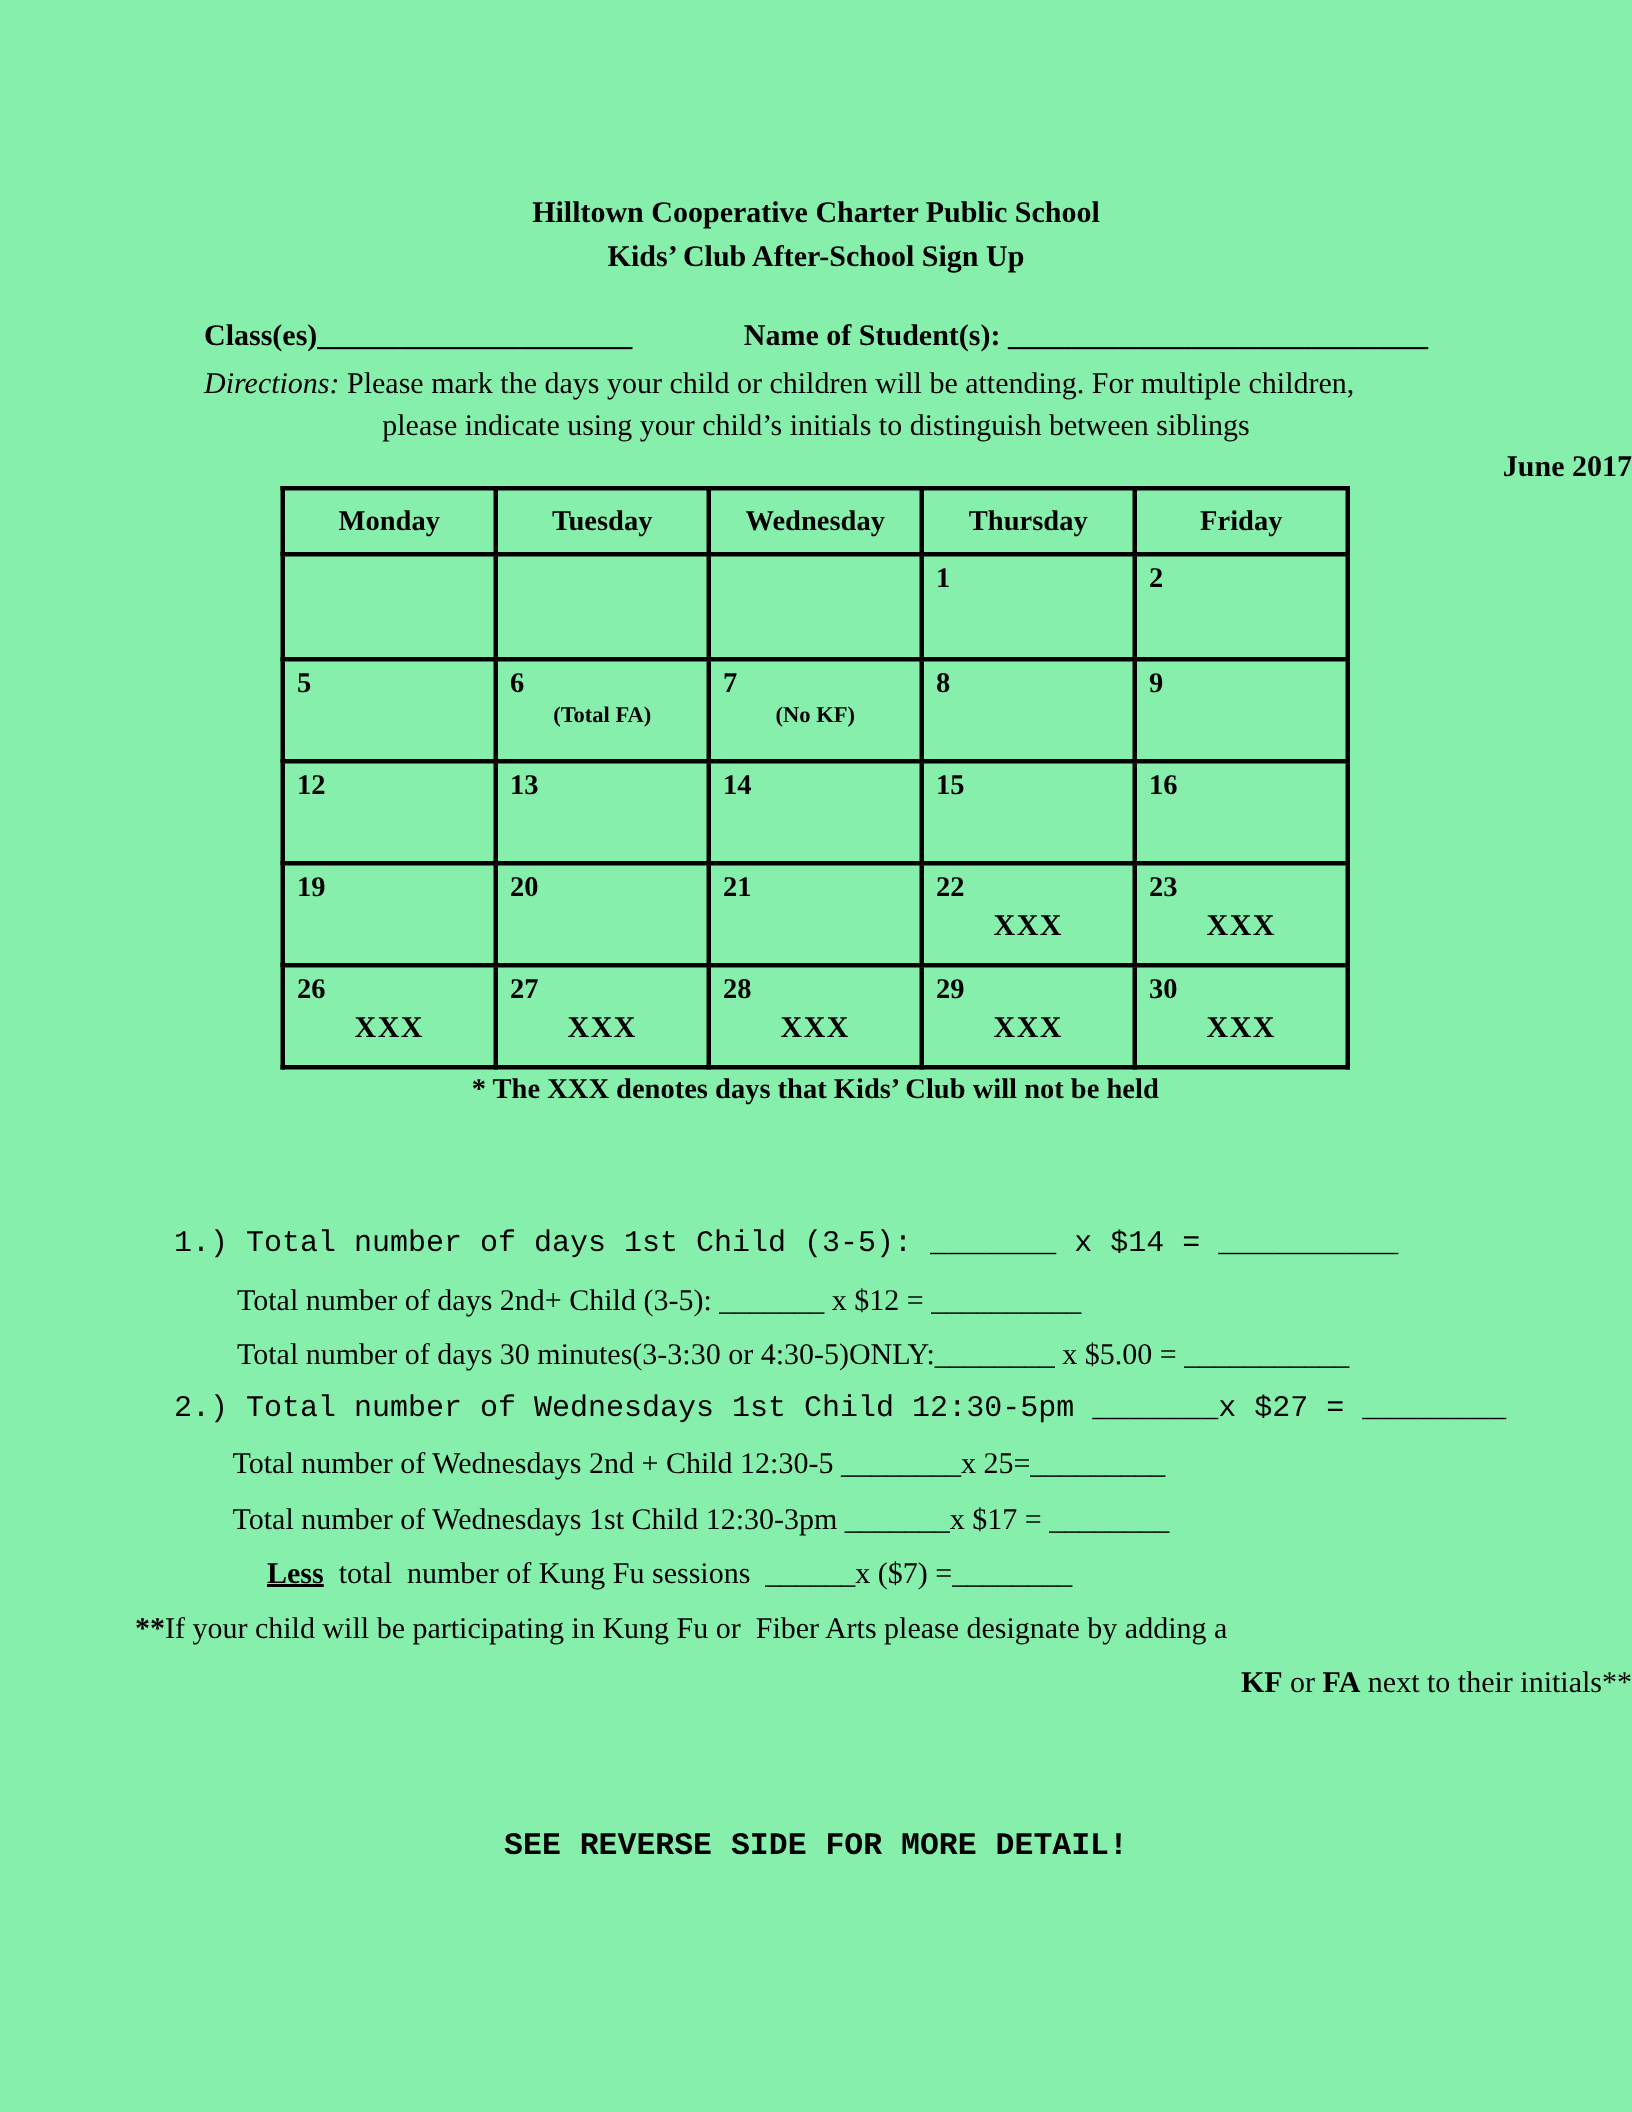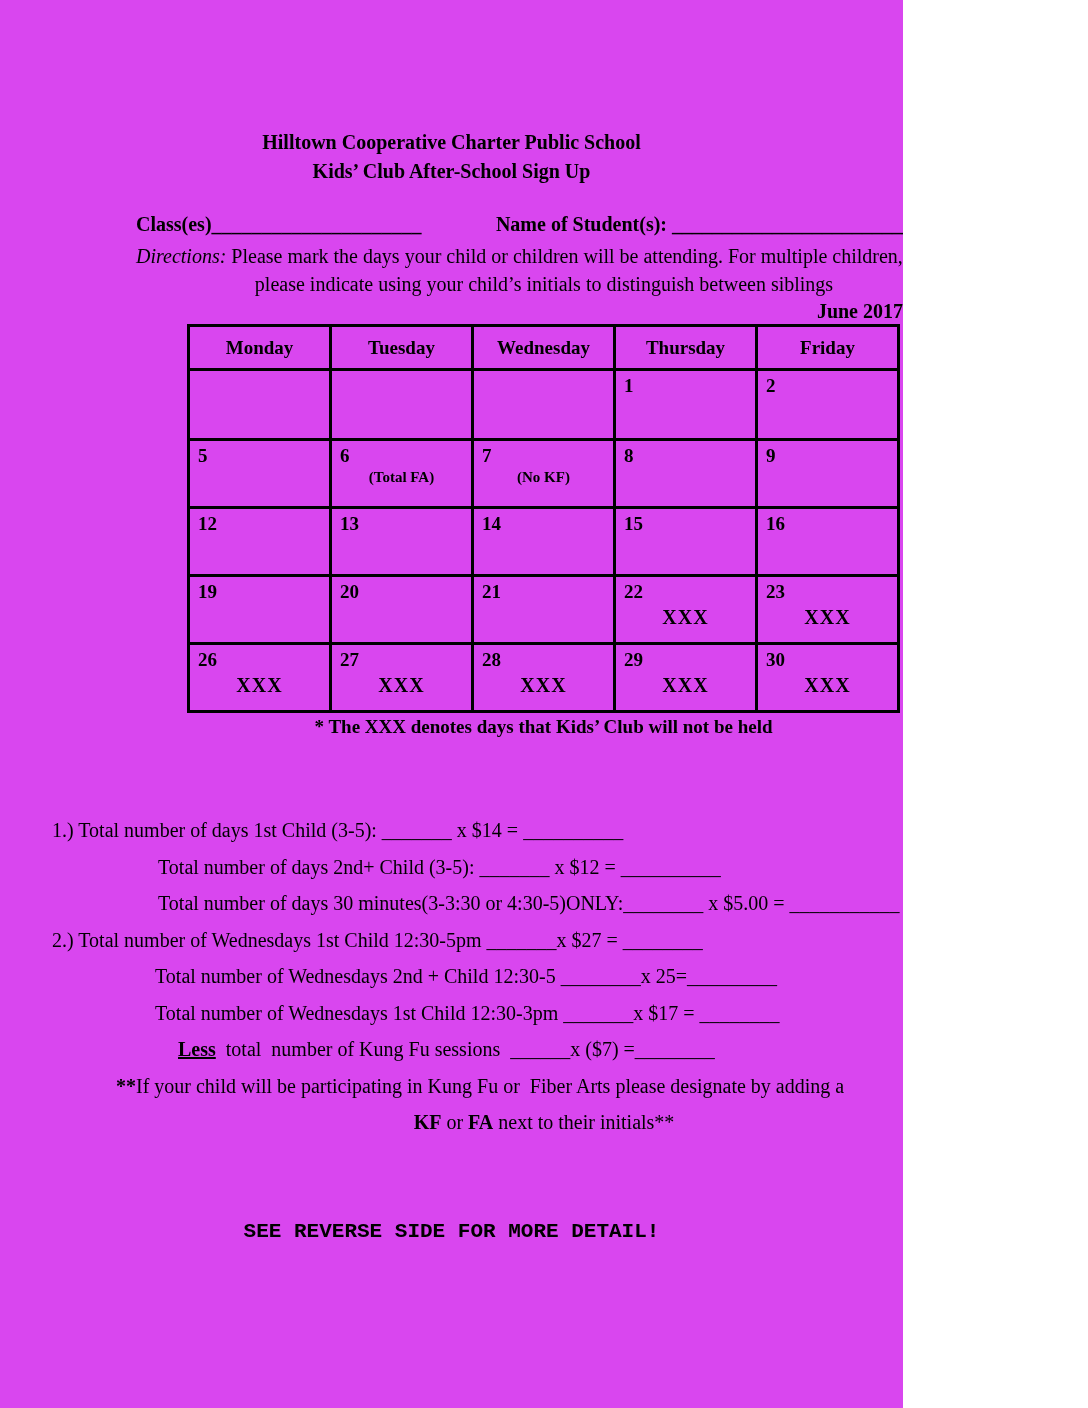--- a/index.html
+++ b/index.html
@@ -4,22 +4,22 @@
 <style>
   * { margin: 0; padding: 0; box-sizing: border-box; }
   html, body { background: #ffffff; }
   body {
     width: 1088px; height: 1408px;
     font-family: "Liberation Serif", "DejaVu Serif", serif;
     color: #000;
   }
   .page {
     position: relative;
-    width: 903px; height: 1408px;
-    background: #d946ef;
+    width: 1088px; height: 1408px;
+    background: #86efac;
     overflow: hidden;
   }
   .title-block {
     position: absolute; top: 128px; left: 0; width: 100%;
     text-align: center; font-weight: bold; font-size: 20px; line-height: 29px;
   }
   .name-row {
     position: absolute; top: 213px; left: 136px; width: 816px;
     display: flex; justify-content: space-between;
     font-size: 20px; font-weight: bold; white-space: pre;
@@ -52,26 +52,26 @@
   .day-mark { font-size: 20px; font-weight: bold; text-align: center; line-height: 26px; letter-spacing: 1px; }
   .footnote {
     position: absolute; top: 716px; left: 187px; width: 713px;
     text-align: center; font-weight: bold; font-size: 19px;
   }
   .fees {
     position: absolute; top: 812px; left: 0; width: 1088px;
     font-size: 20px;
   }
   .fee-line { line-height: 36.5px; white-space: pre; }
-  .ind-a { padding-left: 52px; }
+  .ind-a { padding-left: 116px; font-family: Liberation Mono, monospace; }
   .ind-b { padding-left: 158px; }
   .ind-c { padding-left: 155px; }
   .ind-d { padding-left: 178px; }
-  .ind-e { padding-left: 116px; }
-  .center-line { text-align: center; padding-left: 0; }
+  .ind-e { padding-left: 90px; }
+  .center-line { text-align: right; padding-left: 0; }
   .b { font-weight: bold; }
   .less { font-weight: bold; text-decoration: underline; }
   .footer-note {
     position: absolute; top: 1220px; left: 0; width: 100%;
     text-align: center; font-weight: bold; font-size: 21px; font-family: Liberation Mono, monospace;
   }
 </style>
 </head>
 <body>
 

